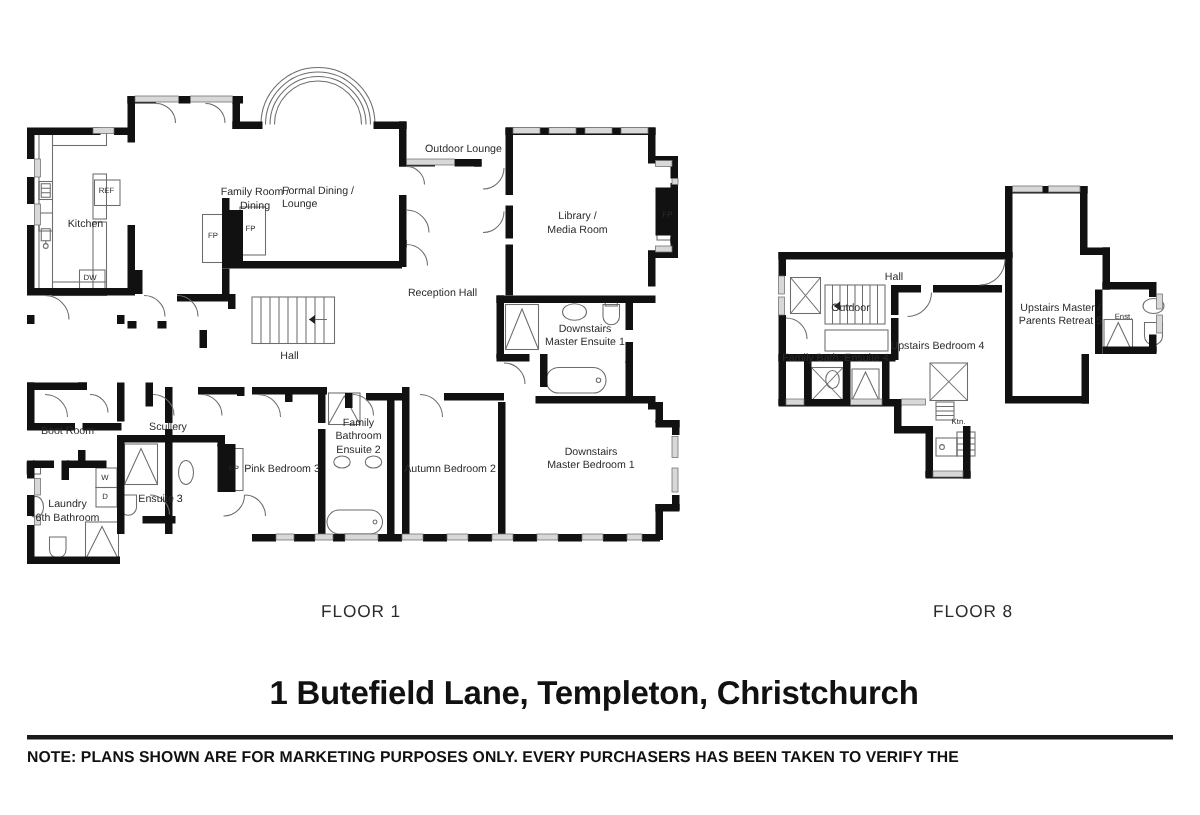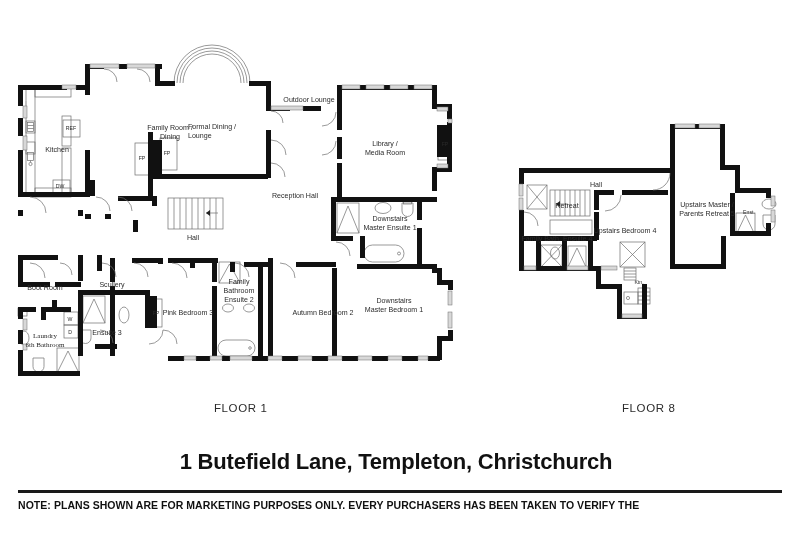--- a/index.html
+++ b/index.html
@@ -421,36 +421,36 @@
 Media Room</div>
     <div class="room-label" style="position: absolute; left: 445px; top: 144px; transform: translate(-50%, -50%); text-align: center; white-space: pre; line-height: 1.25; color: rgb(43, 43, 43); pointer-events: none; font-size: 5.2px;">FP</div>
     <div class="room-label" style="position: absolute; left: 295px; top: 196px; transform: translate(-50%, -50%); text-align: center; white-space: pre; line-height: 1.25; color: rgb(43, 43, 43); pointer-events: none; font-size: 7.1px;">Reception Hall</div>
     <div class="room-label" style="position: absolute; left: 390px; top: 224px; transform: translate(-50%, -50%); text-align: center; white-space: pre; line-height: 1.25; color: rgb(43, 43, 43); pointer-events: none; font-size: 7.1px;">Downstairs
 Master Ensuite 1</div>
     <div class="room-label" style="position: absolute; left: 193px; top: 238px; transform: translate(-50%, -50%); text-align: center; white-space: pre; line-height: 1.25; color: rgb(43, 43, 43); pointer-events: none; font-size: 7.1px;">Hall</div>
     <div class="room-label" style="position: absolute; left: 45px; top: 288px; transform: translate(-50%, -50%); text-align: center; white-space: pre; line-height: 1.25; color: rgb(43, 43, 43); pointer-events: none; font-size: 7.1px;">Boot Room</div>
     <div class="room-label" style="position: absolute; left: 112px; top: 285px; transform: translate(-50%, -50%); text-align: center; white-space: pre; line-height: 1.25; color: rgb(43, 43, 43); pointer-events: none; font-size: 7.1px;">Scullery</div>
     <div class="room-label" style="position: absolute; left: 70px; top: 319px; transform: translate(-50%, -50%); text-align: center; white-space: pre; line-height: 1.25; color: rgb(43, 43, 43); pointer-events: none; font-size: 5.2px;">W</div>
     <div class="room-label" style="position: absolute; left: 70px; top: 332px; transform: translate(-50%, -50%); text-align: center; white-space: pre; line-height: 1.25; color: rgb(43, 43, 43); pointer-events: none; font-size: 5.2px;">D</div>
-    <div class="room-label" style="position: absolute; left: 45px; top: 341px; transform: translate(-50%, -50%); text-align: center; white-space: pre; line-height: 1.25; color: rgb(43, 43, 43); pointer-events: none; font-size: 7.1px; font-family: Liberation Serif, serif;">Laundry
+    <div class="room-label" style="position: absolute; left: 45px; top: 341px; transform: translate(-50%, -50%); text-align: center; white-space: pre; line-height: 1.25; color: rgb(43, 43, 43); pointer-events: none; font-size: 7.1px;">Laundry
 6th Bathroom</div>
     <div class="room-label" style="position: absolute; left: 107px; top: 333px; transform: translate(-50%, -50%); text-align: center; white-space: pre; line-height: 1.25; color: rgb(43, 43, 43); pointer-events: none; font-size: 7.1px;">Ensuite 3</div>
     <div class="room-label" style="position: absolute; left: 156px; top: 313px; transform: translate(-50%, -50%); text-align: center; white-space: pre; line-height: 1.25; color: rgb(43, 43, 43); pointer-events: none; font-size: 5.2px;">FP</div>
     <div class="room-label" style="position: absolute; left: 188px; top: 313px; transform: translate(-50%, -50%); text-align: center; white-space: pre; line-height: 1.25; color: rgb(43, 43, 43); pointer-events: none; font-size: 7.1px;">Pink Bedroom 3</div>
     <div class="room-label" style="position: absolute; left: 239px; top: 291px; transform: translate(-50%, -50%); text-align: center; white-space: pre; line-height: 1.25; color: rgb(43, 43, 43); pointer-events: none; font-size: 7.1px;">Family
 Bathroom
 Ensuite 2</div>
-    <div class="room-label" style="position: absolute; left: 300px; top: 313px; transform: translate(-50%, -50%); white-space: pre; line-height: 1.25; color: rgb(43, 43, 43); pointer-events: none; font-size: 7.1px; margin-left: 23px;">Autumn Bedroom 2</div>
+    <div class="room-label" style="position: absolute; left: 300px; top: 313px; transform: translate(-50%, -50%); white-space: pre; line-height: 1.25; color: rgb(43, 43, 43); pointer-events: none; font-size: 7.1px;">Autumn Bedroom 2</div>
     <div class="room-label" style="position: absolute; left: 394px; top: 306px; transform: translate(-50%, -50%); text-align: center; white-space: pre; line-height: 1.25; color: rgb(43, 43, 43); pointer-events: none; font-size: 7.1px;">Downstairs
 Master Bedroom 1</div>
   </div>
 
 <div id="f2-labels">
     <div class="room-label" style="position: absolute; left: 596px; top: 185px; transform: translate(-50%, -50%); text-align: center; white-space: pre; line-height: 1.25; color: rgb(43, 43, 43); pointer-events: none; font-size: 7.1px;">Hall</div>
-    <div class="room-label" style="position: absolute; left: 567px; top: 206px; transform: translate(-50%, -50%); text-align: center; white-space: pre; line-height: 1.25; color: rgb(43, 43, 43); pointer-events: none; font-size: 7.1px;">Retreat</div>
+    <div class="room-label" style="position: absolute; left: 567px; top: 206px; transform: translate(-50%, -50%); text-align: center; white-space: pre; line-height: 1.25; color: rgb(43, 43, 43); pointer-events: none; font-size: 7.1px;">Outdoor</div>
     <div class="room-label" style="position: absolute; left: 557px; top: 239px; transform: translate(-50%, -50%); text-align: right; white-space: pre; line-height: 1.25; color: rgb(43, 43, 43); pointer-events: none; font-size: 7.1px;">Family Bath. Ensuite 4</div>
     <div class="room-label" style="position: absolute; left: 625px; top: 231px; transform: translate(-50%, -50%); text-align: left; white-space: pre; line-height: 1.25; color: rgb(43, 43, 43); pointer-events: none; font-size: 7.1px;">Upstairs Bedroom 4</div>
     <div class="room-label" style="position: absolute; left: 639px; top: 282px; transform: translate(-50%, -50%); text-align: center; white-space: pre; line-height: 1.25; color: rgb(43, 43, 43); pointer-events: none; font-size: 5.2px;">Ktn.</div>
     <div class="room-label" style="position: absolute; left: 707px; top: 210px; transform: translate(-50%, -50%); text-align: center; white-space: pre; line-height: 1.25; color: rgb(43, 43, 43); pointer-events: none; font-size: 7.1px;">Upstairs Master /
 Parents Retreat 5</div>
     <div class="room-label" style="position: absolute; left: 749px; top: 212px; transform: translate(-50%, -50%); text-align: center; white-space: pre; line-height: 1.25; color: rgb(43, 43, 43); pointer-events: none; font-size: 5.2px;">Enst.</div>
   </div>
 
 <div class="floor-caption" id="floor1-caption">FLOOR 1</div>
 <div class="floor-caption" id="floor2-caption">FLOOR 8</div>

